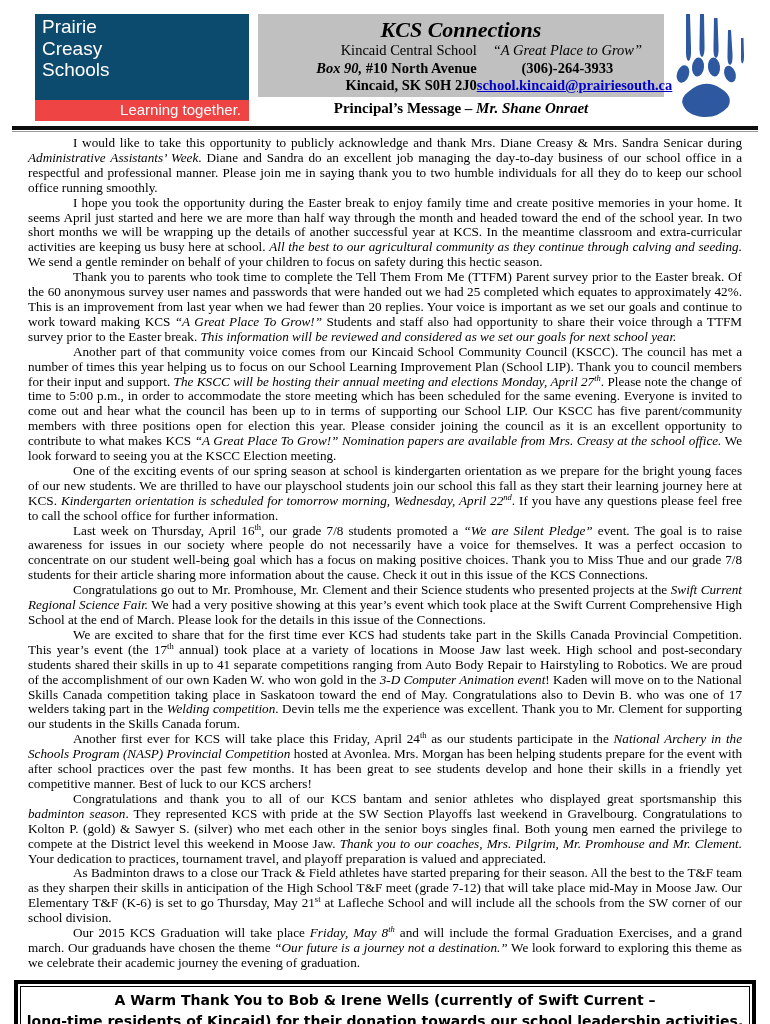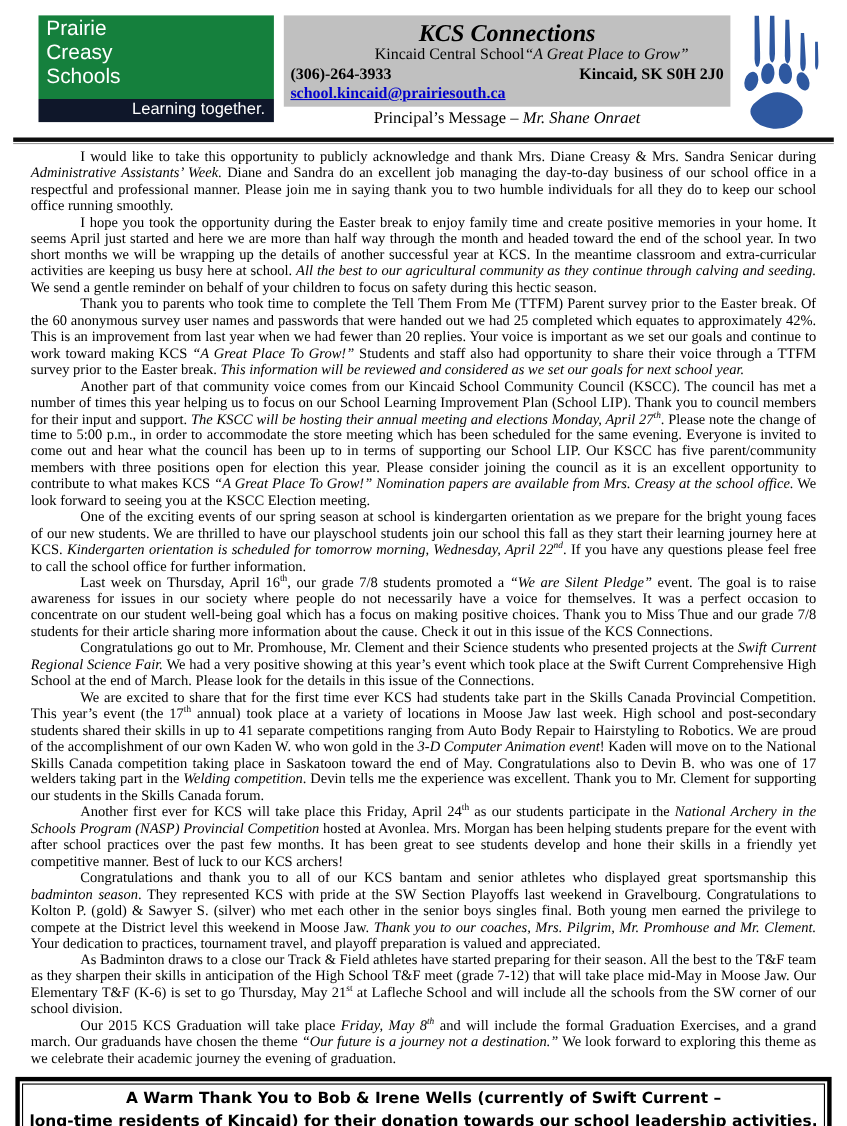--- a/index.html
+++ b/index.html
@@ -3,40 +3,40 @@
 <meta charset="utf-8">
 <style>
   html,body { margin:0; padding:0; background:#ffffff; }
   .page { width:770px; height:1024px; margin:0 auto; box-sizing:border-box; position:relative;
           font-family:"Liberation Serif","DejaVu Serif",serif; color:#000; overflow:hidden; }
 
   
   .hdr { display:flex; align-items:flex-start; padding:14px 14px 0 35px; }
 
   .logo { width:214px; flex:0 0 auto; }
-  .logo-red { background:#15803d; height:76px; position:relative; overflow:hidden; }
+  .logo-red { background:#0c4a6e; height:86px; position:relative; overflow:hidden; }
   .logo-words { position:absolute; left:7px; top:2px; color:#fff;
                 font-family:"Liberation Sans","DejaVu Sans",sans-serif;
                 font-size:19px; line-height:21.5px; }
   .logo-num { position:absolute; right:-6px; top:-10px; color:#fff;
               font-family:"DejaVu Sans",sans-serif; font-weight:bold;
               font-size:86px; line-height:86px; letter-spacing:-11px; }
-  .logo-bar { background:#0f172a; color:#fff; font-family:"Liberation Sans","DejaVu Sans",sans-serif;
+  .logo-bar { background:#ef4444; color:#fff; font-family:"Liberation Sans","DejaVu Sans",sans-serif;
               font-size:15px; line-height:18px; text-align:right; padding:1px 8px 2px 12px; }
 
   .mast-col { width:410px; margin-left:9px; text-align:center; }
   .mast-box { background:#c0c0c0; padding:3px 6px 2px; }
   .mast-title { text-align:center; font-weight:bold; font-style:italic; font-size:22px; line-height:25px; }
   .mast-grid { display:grid; grid-template-columns:54% 46%; font-size:14.5px; line-height:17.5px; }
   .cell-l { text-align:right; padding-left:6px; white-space:nowrap; }
-  .cell-r { text-align:left; white-space:nowrap; }
+  .cell-r { text-align:center; white-space:nowrap; }
   .bold { font-weight:bold; }
   .ital { font-style:italic; }
   .email-link { color:#0000cc; text-decoration:underline; font-weight:bold; cursor:pointer; }
-  .mast-principal { font-size:15px; font-weight:normal; line-height:18px; margin-top:2px; }
+  .mast-principal { font-size:15px; font-weight:bold; line-height:18px; margin-top:2px; }
   .mast-principal .pname { font-style:italic; }
   .mast-date { font-size:14.5px; line-height:17px; }
 
   .paw { margin-left:auto; width:92px; height:106px; flex:0 0 auto; }
 
   .rule-thick { margin:5px 12px 0; height:4px; background:#0d0d0d; }
   .rule-thin  { margin:1px 12px 0; height:1px; background:#9a9a9a; }
 
   
   .body-text { margin:4px 28px 0; font-size:13.2px; line-height:14.9px; text-align:justify; }
@@ -68,20 +68,21 @@
       </div>
       <div class="logo-bar">Learning together.</div>
     </div>
 
     <div class="mast-col">
       <div class="mast-box">
         <div class="mast-title">KCS Connections</div>
         <div class="mast-grid">
           <div class="cell-l">Kincaid Central School</div>
           <div class="cell-r ital">“A Great Place to Grow”</div>
+          <div class="cell-l bold"><span class="ital">Box 90,</span><span> #10 North Avenue</span></div>
           <div class="cell-r bold">(306)-264-3933</div>
           <div class="cell-l bold">Kincaid, SK  S0H 2J0</div>
           <div class="cell-r"><a class="email-link">school.kincaid@prairiesouth.ca</a></div>
         </div>
       </div>
       <div class="mast-principal"><span>Principal’s Message – </span><span class="pname">Mr. Shane Onraet</span></div>
     </div>
 
     <div class="paw">
       <svg width="92" height="106" viewBox="0 0 92 106" xmlns="http://www.w3.org/2000/svg">

